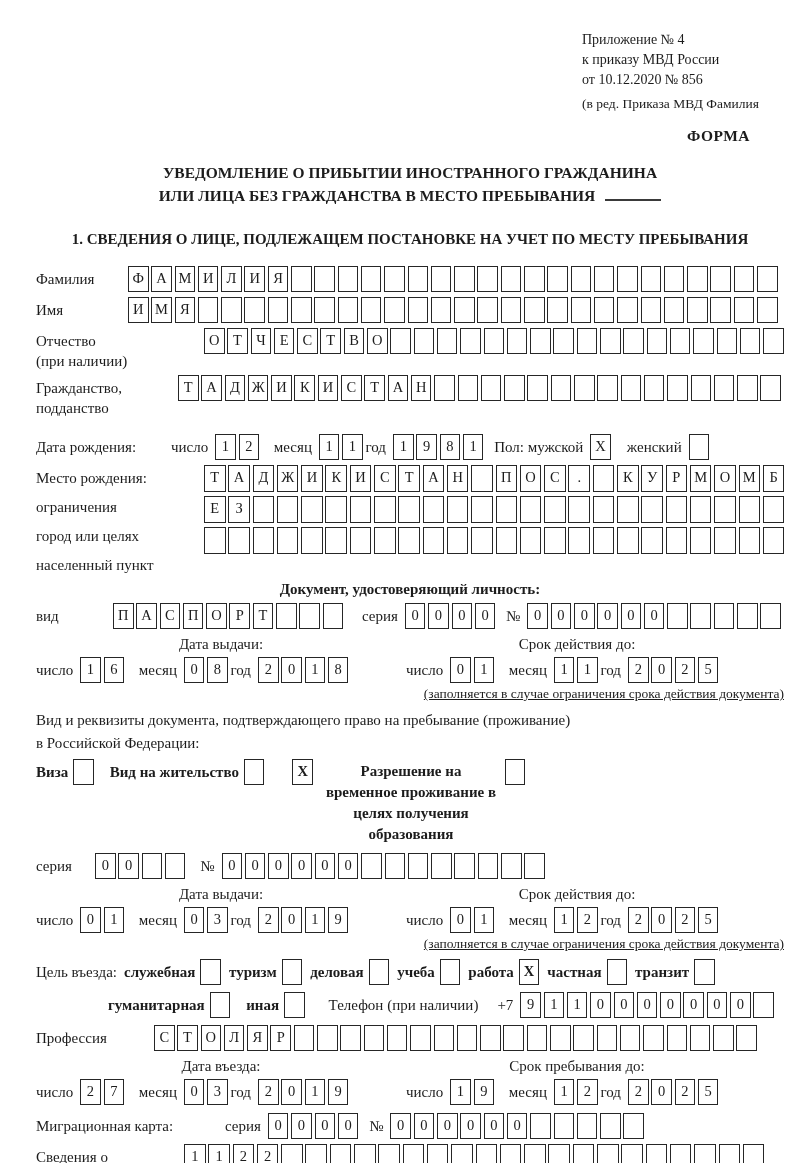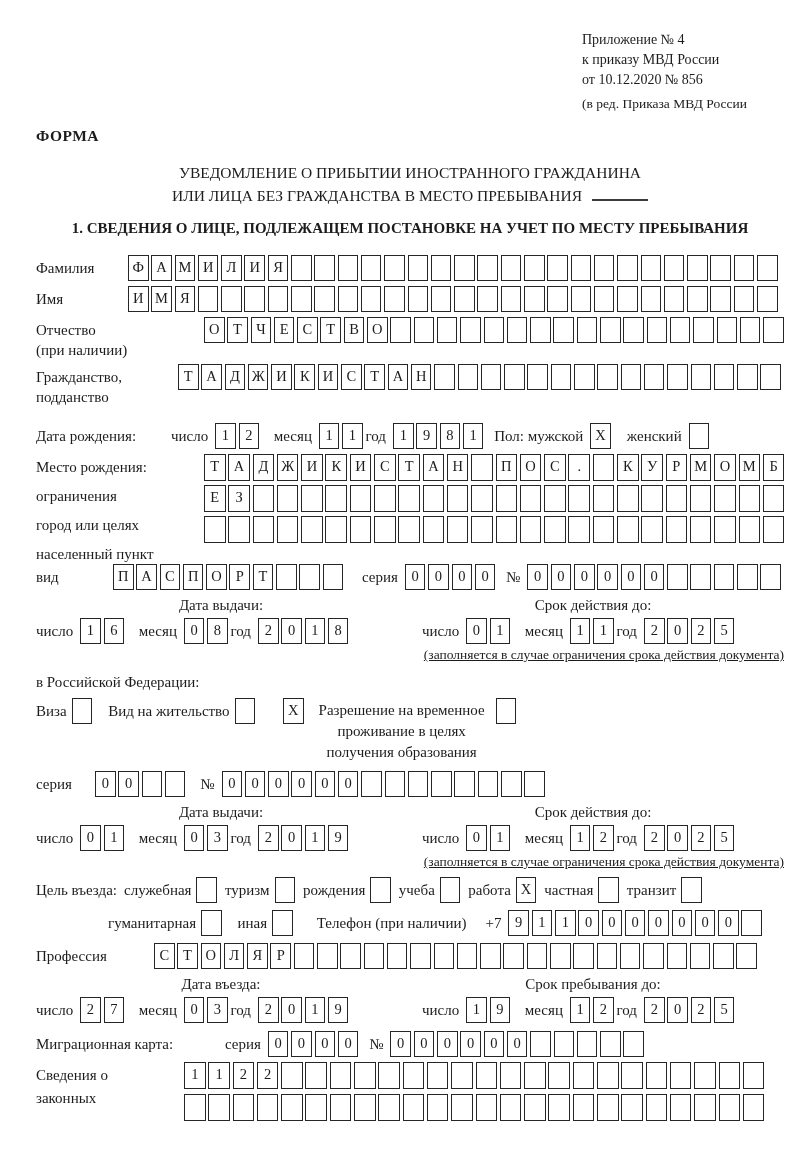--- a/index.html
+++ b/index.html
@@ -6,26 +6,26 @@
   body {
     width:800px; height:1163px; overflow:hidden;
     font-family:"Liberation Serif", serif;
     color:#1c1c1c; font-size:15px;
   }
   .page { padding:30px 16px 10px 36px; position:relative; }
 
   
   .annex { margin-left:546px; line-height:20px; font-size:14px; }
   .annex .note { font-size:13.5px; margin-top:4px; line-height:19px; }
-  .forma { font-weight:bold; font-size:15.5px; margin:14px 34px 0 0; letter-spacing:.5px; }
+  .forma { text-align:right; font-weight:bold; font-size:15.5px; margin:14px 34px 0 0; letter-spacing:.5px; }
 
   
-  .title { text-align:center; font-weight:normal; font-size:15.5px; line-height:23px; margin-top:16px; }
+  .title { text-align:center; font-weight:bold; font-size:15.5px; line-height:23px; margin-top:16px; }
   .blank-line { display:inline-block; width:56px; border-bottom:2px solid #3a3a3a; height:12px; margin-left:10px; }
-  .sec-heading { text-align:center; font-weight:bold; font-size:15px; margin-top:13px; margin-bottom:18px; }
+  .sec-heading { text-align:center; font-weight:bold; font-size:15px; margin-top:24px; margin-bottom:18px; }
 
   
   .frow { display:flex; align-items:flex-start; margin-bottom:5px; }
   .flabel { flex:none; line-height:26px; }
   .flabel2 { line-height:20px; padding-top:3px; }
   .cells { display:inline-flex; flex:none; }
   .cell {
     flex:none; display:inline-block; box-sizing:border-box;
     width:20.5px; height:26px; border:1.6px solid #262626;
     margin-right:2.8px; text-align:center; line-height:23px;
@@ -33,52 +33,52 @@
   }
   .big .cell { width:21.5px; height:27px; }
   .chk { margin-right:0; }
   .gap8{width:8px;flex:none}.gap12{width:12px;flex:none}
   .gap16{width:16px;flex:none}.gap20{width:20px;flex:none}.gap24{width:24px;flex:none}
 
   .inline-lab { line-height:26px; flex:none; padding-right:7px; }
   .doc-heading { text-align:center; font-weight:bold; font-size:15px; margin:6px 0 5px 0; }
 
   
-  .datecols { display:flex; margin-top:2px;gap:16px; }
+  .datecols { display:flex; margin-top:2px; }
   .datecol { display:flex; flex-direction:column; }
   .datecol-l { width:370px; }
   .datecol-r { width:342px; }
   .date-head { text-align:center; line-height:20px; margin-bottom:3px; }
   .date-row { display:flex; align-items:flex-start; }
   .vnote { text-align:right; font-size:13.5px; margin:2px 0 6px 0; line-height:18px;text-decoration:underline; }
 
   
   .res-opts { display:flex; align-items:flex-start; margin-top:4px; margin-bottom:8px; }
   .opt-label-multi { text-align:center; line-height:21px; padding-top:2px; }
   .w170 { width:172px; flex:none; }
 
   .purpose-row { display:flex; align-items:flex-end; margin-bottom:7px; }
-  .p-item { display:flex; align-items:flex-start; flex:none; }
+  .p-item { display:flex; align-items:flex-start; flex:none;font-weight:bold; }
   .p-item .inline-lab { padding-right:5px; }
 
   .reps { display:flex; align-items:flex-start; margin-top:4px; }
   .reps-labels { width:148px; flex:none; line-height:22.5px; padding-top:2px; }
   .reps-rows .frow { margin-bottom:4.5px; }
 </style>
 </head>
 <body>
 
 <div class="page">
 
   <div class="annex">
     <div>Приложение № 4</div>
     <div>к приказу МВД России</div>
     <div>от 10.12.2020 № 856</div>
     <div class="note">
-      <div>(в ред. Приказа МВД России</div>
+      <div>(в ред. Приказа МВД Фамилия</div>
     </div>
   </div>
   <div class="forma">ФОРМА</div>
 
   <div class="title">
     <div>УВЕДОМЛЕНИЕ О ПРИБЫТИИ ИНОСТРАННОГО ГРАЖДАНИНА</div>
     <div>
       <span>ИЛИ ЛИЦА БЕЗ ГРАЖДАНСТВА В МЕСТО ПРЕБЫВАНИЯ</span><span class="blank-line"></span>
     </div>
   </div>
@@ -336,20 +336,21 @@
           <span class="cell">&nbsp;</span>
           <span class="cell">&nbsp;</span>
           <span class="cell">&nbsp;</span>
           <span class="cell">&nbsp;</span>
           <span class="cell">&nbsp;</span>
           <span class="cell">&nbsp;</span>
         </div>
     </div>
   </div>
 
+  <div class="doc-heading">Документ, удостоверяющий личность:</div>
   <div class="frow">
     <div class="inline-lab" style="width:70px">вид</div>
     <div class="cells">
         <span class="cell">П</span>
         <span class="cell">А</span>
         <span class="cell">С</span>
         <span class="cell">П</span>
         <span class="cell">О</span>
         <span class="cell">Р</span>
         <span class="cell">Т</span>
@@ -425,20 +426,21 @@
             <span class="cell">2</span>
             <span class="cell">0</span>
             <span class="cell">2</span>
             <span class="cell">5</span>
           </div>
       </div>
     </div>
   </div>
   <div class="vnote">(заполняется в случае ограничения срока действия документа)</div>
 
+  <div style="line-height:22px">Вид и реквизиты документа, подтверждающего право на пребывание (проживание)</div>
   <div style="line-height:24px">в Российской Федерации:</div>
 
   <div class="res-opts">
     <div class="p-item">
       <div class="inline-lab">Виза</div>
       <div class="cells">
           <span class="cell chk">&nbsp;</span>
         </div>
     </div>
     <div class="gap16"></div>
@@ -553,21 +555,21 @@
       </div>
       <div class="gap8"></div>
     <div class="p-item">
         <div class="inline-lab">туризм</div>
         <div class="cells">
           <span class="cell chk">&nbsp;</span>
         </div>
       </div>
       <div class="gap8"></div>
     <div class="p-item">
-        <div class="inline-lab">рождения</div>
+        <div class="inline-lab">деловая</div>
         <div class="cells">
           <span class="cell chk">&nbsp;</span>
         </div>
       </div>
       <div class="gap8"></div>
     <div class="p-item">
         <div class="inline-lab">учеба</div>
         <div class="cells">
           <span class="cell chk">&nbsp;</span>
         </div>

